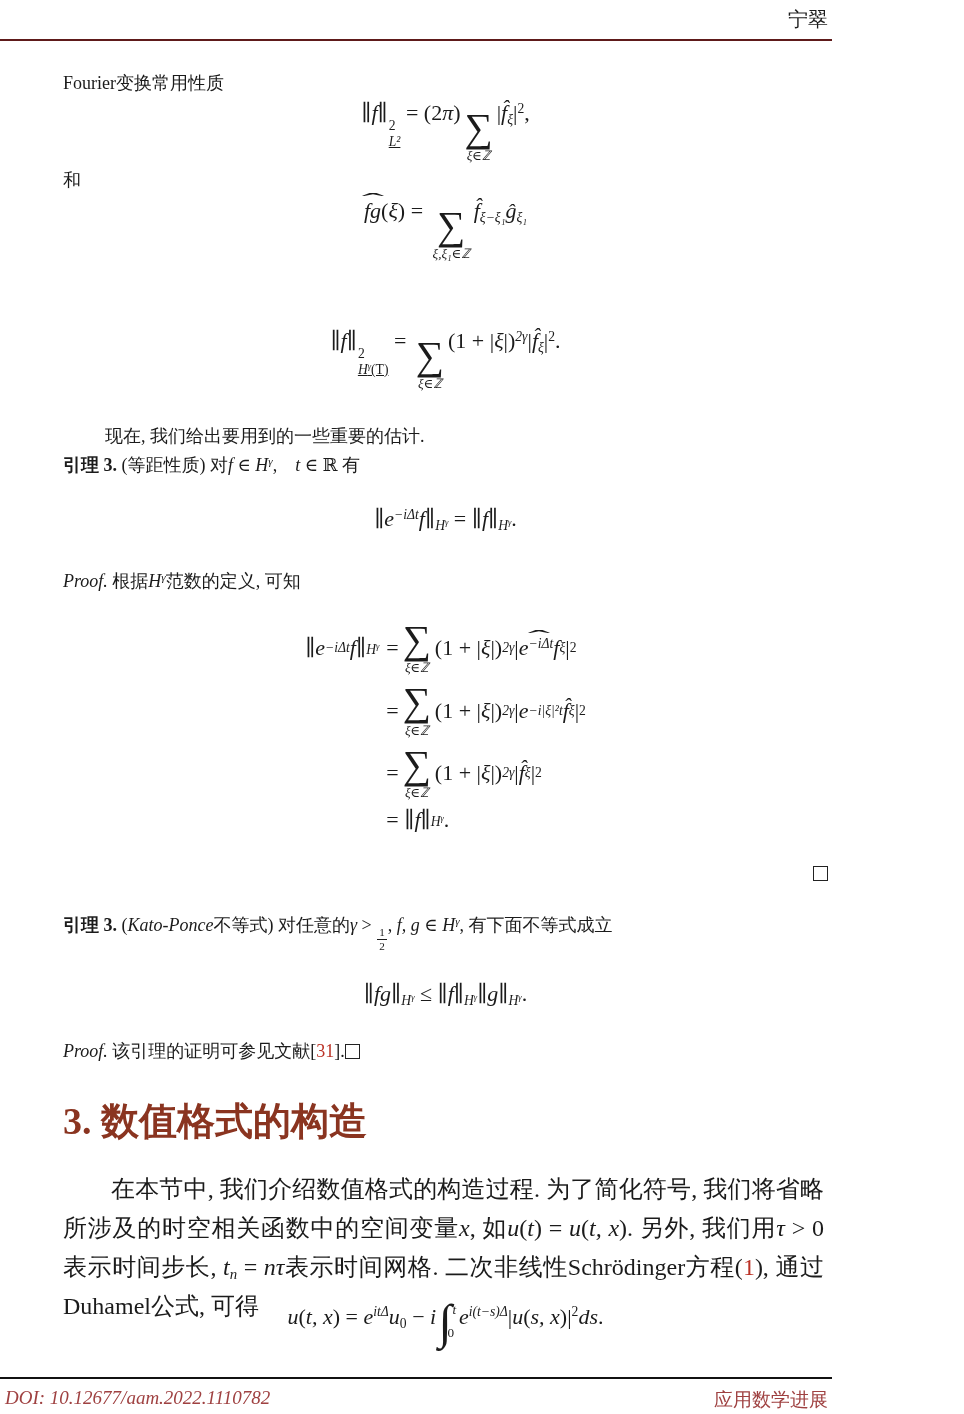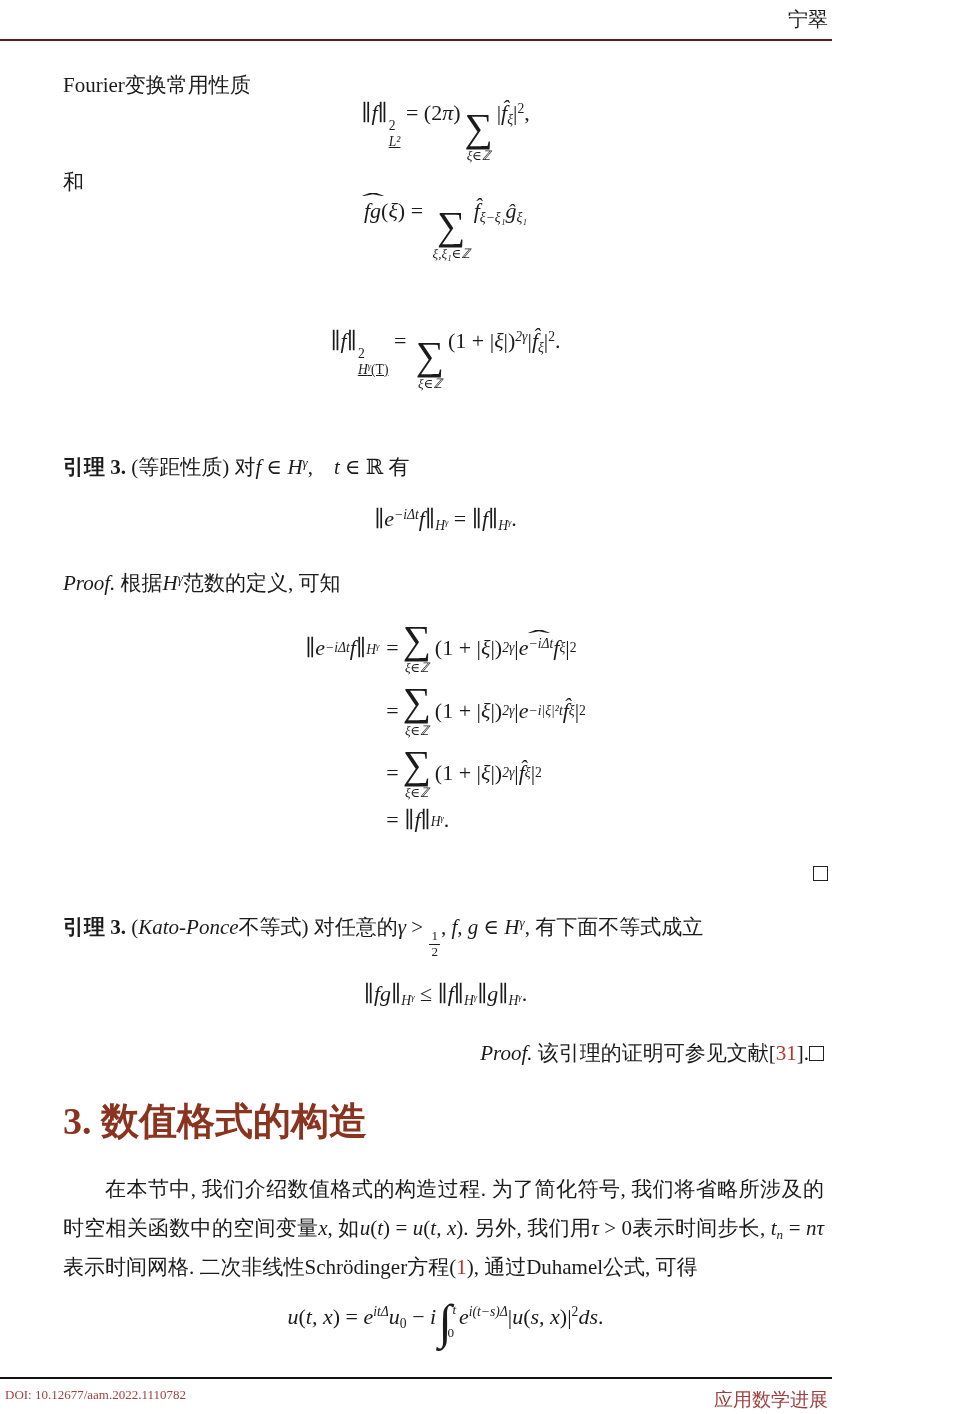--- a/index.html
+++ b/index.html
@@ -2,30 +2,30 @@
 <html style="--rule-header: #5e1a1a; --rule-footer: #111111; --red-heading: #8a3420; --red-link: #bb3226; --red-doi: #9f4141; --text: #1b1b1b;"><head>
 <meta charset="utf-8">
 <style>
   :root{
     --text:#1b1b1b; --rule-header:#5e1a1a; --rule-footer:#111;
     --red-heading:#8a3420; --red-link:#bb3226; --red-doi:#9f4141;
   }
   html,body{margin:0;padding:0;background:#fff;}
   .page{position:relative;width:832px;height:1414px;background:#fff;overflow:hidden;
         font-family:"Liberation Serif","DejaVu Serif",serif;color:var(--text);}
-  .tline{position:absolute;left:63px;right:8px;font-size:21px;line-height:1.45;}
+  .tline{position:absolute;left:63px;right:14px;font-size:18px;line-height:1.45;}
   .indent{padding-left:42px;}
   .disp{position:absolute;left:63px;right:4px;text-align:center;font-size:22px;line-height:1;}
   .rule{position:absolute;left:0;right:0;}
   .header-rule{top:39px;height:2px;background:var(--rule-header);}
   .footer-rule{top:1377px;height:2px;background:var(--rule-footer);}
   .author{position:absolute;top:6px;right:4px;font-size:20px;}
   .secheading{position:absolute;left:63px;font-size:38px;font-weight:bold;color:var(--red-heading);}
-  .para{position:absolute;left:63px;right:8px;font-size:21px;line-height:39px;text-align:justify;text-indent:2em;}
-  .footer-doi{position:absolute;left:5px;top:1387px;font-size:13px;color:var(--red-doi);}
+  .para{position:absolute;left:63px;right:8px;font-size:24px;line-height:39px;text-align:justify;text-indent:2em;}
+  .footer-doi{position:absolute;left:5px;top:1387px;font-size:19px;color:var(--red-doi);font-style:italic;}
   .footer-page{position:absolute;left:0;right:0;top:1387px;text-align:center;font-size:19px;}
   .footer-journal{position:absolute;right:4px;top:1387px;font-size:19px;color:var(--red-doi);font-family:Liberation Serif, serif;}
   
   .rm{font-style:normal;}
   .it{font-style:italic;}
   .bf{font-weight:bold;}
   .red{color:var(--red-link);cursor:pointer;}
   .msup{vertical-align:0.55em;font-size:0.62em;font-style:italic;line-height:0;}
   .msub{vertical-align:-0.3em;font-size:0.62em;font-style:italic;line-height:0;}
   .up{font-style:normal;}
@@ -49,21 +49,21 @@
   .mhat{position:relative;display:inline-block;}
   .mhat .hmark{position:absolute;left:50%;top:-0.52em;transform:translateX(-50%) scaleX(3.4);
                line-height:1;font-size:0.9em;font-style:normal;}
   .mhat .hbase{font-style:italic;}
   .alignwrap{position:absolute;left:63px;right:4px;display:flex;justify-content:center;font-size:22px;}
   .alignblock{display:grid;grid-template-columns:max-content max-content;column-gap:7px;row-gap:10px;}
   .acell{display:flex;align-items:center;line-height:1;}
   .alhs{justify-content:flex-end;}
   .qed{width:13px;height:13px;border:1.6px solid #222;display:inline-block;}
   .qedline{position:absolute;right:4px;}
-  .proofline{display:flex;justify-content:flex-end;align-items:center;}
+  .proofline{display:flex;justify-content:flex-start;align-items:center;}
 </style>
 </head>
 <body>
 
 <div class="page">
   <div class="author">宁翠</div>
   <div class="rule header-rule"></div>
 
   <div class="tline" style="top:70px;">Fourier变换常用性质</div>
   <div class="disp" style="top:102px;"><span class="rm">∥</span><span class="it">f</span><span class="rm">∥</span><span class="mss">
@@ -81,20 +81,21 @@
       </span><span class="it">f̂</span><span class="msub">ξ−ξ₁</span><span class="it">ĝ</span><span class="msub">ξ₁</span></div>
 
   <div class="disp" style="top:330px;"><span class="rm">∥</span><span class="it">f</span><span class="rm">∥</span><span class="mss">
         <span class="ss-sup">2</span>
         <span class="ss-sub"><span class="it">H</span><span class="msup">γ</span><span class="rm">(T)</span></span>
       </span><span class="rm"> = </span><span class="msum">
         <span class="sigma">∑</span>
         <span class="under">ξ∈ℤ</span>
       </span><span class="rm">(1 + |</span><span class="it">ξ</span><span class="rm">|)</span><span class="msup">2γ</span><span class="rm">|</span><span class="it">f̂</span><span class="msub">ξ</span><span class="rm">|</span><span class="msup up">2</span><span class="rm">.</span></div>
 
+  <div class="tline indent" style="top:423px;">现在, 我们给出要用到的一些重要的估计.</div>
   <div class="tline" style="top:452px;"><span class="bf">引理 3.</span><span class="rm"> (等距性质) 对</span><span class="it">f</span><span class="rm"> ∈ </span><span class="it">H</span><span class="msup">γ</span><span class="rm">, </span><span class="it">t</span><span class="rm"> ∈ ℝ 有</span></div>
   <div class="disp" style="top:508px;"><span class="rm">∥</span><span class="it">e</span><span class="msup">−iΔt</span><span class="it">f</span><span class="rm">∥</span><span class="msub"><span class="it">H</span><span class="msup">γ</span></span><span class="rm"> = ∥</span><span class="it">f</span><span class="rm">∥</span><span class="msub"><span class="it">H</span><span class="msup">γ</span></span><span class="rm">.</span></div>
 
   <div class="tline" style="top:568px;"><span class="it">Proof.</span><span class="rm"> 根据</span><span class="it">H</span><span class="msup">γ</span><span class="rm">范数的定义, 可知</span></div>
 
   <div class="alignwrap" style="top:622px;">
     <div class="alignblock">
         <div class="acell alhs">
           <span class="rm">∥</span>
           <span class="it">e</span>

